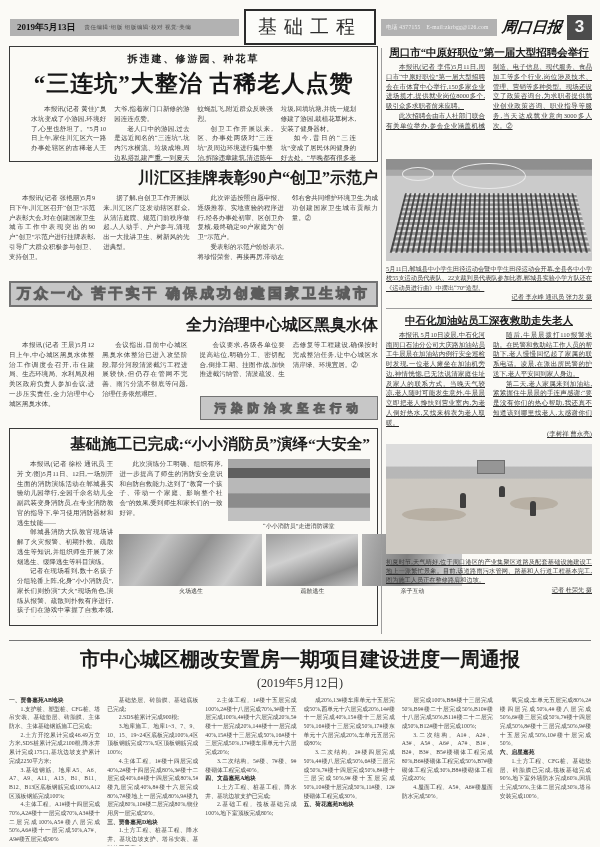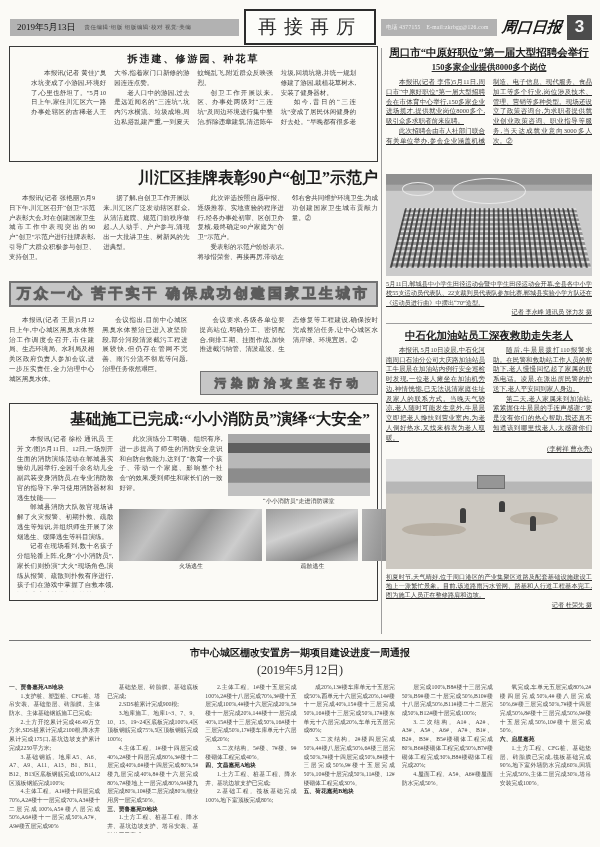--- a/index.html
+++ b/index.html
@@ -1,21 +1,21 @@
 <!DOCTYPE html>
 <html><head>
 <meta charset="utf-8">
 <style>
   html,body{margin:0;padding:0;background:#d9d9d9;}
   .page{position:relative;width:600px;height:847px;background:#fbfaf6;margin:0 auto;
         font-family:"Liberation Serif","DejaVu Serif",serif;color:#2b2b2b;overflow:hidden;}
   
   .masthead{position:absolute;left:10px;top:8px;right:8px;height:38px;display:flex;align-items:center;gap:5px;}
   .bar-left{flex:1;height:17px;background:#b2b2b2;display:flex;align-items:center;padding:0 7px;gap:9px;overflow:hidden;}
-  .m-date{font-size:9px;font-weight:400;color:#111;white-space:nowrap;}
+  .m-date{font-size:9px;font-weight:700;color:#111;white-space:nowrap;}
   .m-credits{font-size:5.5px;color:#4b4b4b;white-space:nowrap;letter-spacing:.5px;}
   .section-box{height:32px;border:2px solid #2c2c2c;background:#fcfcf9;display:flex;align-items:center;justify-content:center;
                padding:0 12px;font-size:19px;letter-spacing:7px;font-weight:500;white-space:nowrap;}
   .bar-right{width:106px;height:17px;background:#b2b2b2;display:flex;align-items:center;padding:0 5px;
              font-size:5.5px;color:#f1f1f1;white-space:nowrap;overflow:hidden;letter-spacing:.3px;}
   .paper-logo{font-size:15px;font-weight:900;font-style:italic;letter-spacing:0;white-space:nowrap;transform:skewX(-5deg);color:#151515;}
   .pagenum{width:25px;height:25px;background:#4c4c4c;color:#f4f4f4;display:flex;align-items:center;justify-content:center;
            font-size:17px;font-weight:700;font-family:"Liberation Sans",sans-serif;}
   
   .body-txt{font-size:6.5px;line-height:1.5;text-align:justify;color:#3f3f3f;overflow:hidden;}
@@ -80,51 +80,52 @@
   .a6{margin-top:6px;border-top:1px solid #9d9d9d;padding-top:5px;}
   .a6 .body-txt{height:100px;margin-top:2px;}
   .byline{font-size:6.5px;text-align:right;color:#3f3f3f;}
   .photo2{position:relative;margin-top:5px;height:110px;overflow:hidden;
           background:linear-gradient(#dcdcdc 0 20%,#b7b7b7 21% 31%,#ccc8c1 32% 100%);}
   .fig{position:absolute;width:6px;height:15px;background:#3e3e3e;border-radius:3px 3px 1px 1px;}
   .truck{position:absolute;left:44%;top:15%;width:26px;height:12px;background:#969696;border:1px solid #6f6f6f;}
   .mound{position:absolute;width:64px;height:13px;background:#b3aa9c;border-radius:50%;opacity:.8;}
   
   .bottom{position:absolute;left:9px;top:640px;width:582px;border-top:1px solid #777;padding-top:5px;}
-  .bottom-title{text-align:center;font-size:10px;font-weight:700;color:#191919;margin:0;}
+  .bottom-title{text-align:center;font-size:20px;font-weight:700;color:#191919;margin:0;}
   .bottom-date{text-align:center;font-size:12px;color:#2e2e2e;margin:2px 0 4px;}
   .report-cols{display:flex;gap:7px;}
   .rcol{flex:1;font-size:5.8px;line-height:1.5;text-align:justify;color:#464646;height:150px;overflow:hidden;}
   .rcol p{margin:0;text-indent:2em;}
   .rcol p.sec{text-indent:0;font-weight:700;color:#2a2a2a;}
 </style>
 </head>
 <body>
 
 <div class="page">
 
   <div class="masthead">
     <div class="bar-left">
       <span class="m-date">2019年5月13日</span>
       <span class="m-credits">责任编辑·组版 组版编辑·校对 视觉·美编</span>
     </div>
     <div class="section-box">
-      <span>再接再厉</span>
+      <span>基础工程</span>
     </div>
     <div class="bar-right">
       <span>电话 4377155　E-mail:zkrbgg@126.com</span>
     </div>
     <div class="paper-logo">周口日报</div>
     <div class="pagenum">3</div>
   </div>
 
   <div class="col-left">
 
     <div class="a1-box">
       <div class="kicker">拆违建、修游园、种花草</div>
+      <div class="headline-xl">“三连坑”大整治 古稀老人点赞</div>
       <div class="body-txt cols4">
           <p>本报讯(记者 黄佳)“臭水坑变成了小游园,环境好了,心里也舒坦了。”5月10日上午,家住川汇区六一路办事处辖区的古稀老人王大爷,指着家门口新修的游园连连点赞。</p>
           <p>老人口中的游园,过去是远近闻名的“三连坑”,坑内污水横流、垃圾成堆,周边私搭乱建严重,一到夏天蚊蝇乱飞,附近群众反映强烈。</p>
           <p>创卫工作开展以来,区、办事处两级对“三连坑”及周边环境进行集中整治,拆除违章建筑,清运陈年垃圾,回填坑塘,并统一规划修建了游园,栽植花草树木,安装了健身器材。</p>
           <p>如今,昔日的“三连坑”变成了居民休闲健身的好去处。“早晚都有很多老人孩子在这里遛弯、锻炼,大家都说创卫创到了群众心坎上。”社区负责人说,下一步还将完善游园配套设施,加强日常管护,确保整治成果长效保持。②</p>
         </div>
     </div>
 
     <div class="a2">
       <div class="headline-l">川汇区挂牌表彰90户“创卫”示范户</div>
@@ -134,20 +135,21 @@
           <p>此次评选按照自愿申报、逐级推荐、实地查验的程序进行,经各办事处初审、区创卫办复核,最终确定90户家庭为“创卫”示范户。</p>
           <p>受表彰的示范户纷纷表示,将珍惜荣誉、再接再厉,带动左邻右舍共同维护环境卫生,为成功创建国家卫生城市贡献力量。②</p>
         </div>
     </div>
 
     <div class="banner banner1">
       <span class="outline-zi">万众一心 苦干实干 确保成功创建国家卫生城市</span>
     </div>
 
     <div class="a3">
+      <div class="headline-l">全力治理中心城区黑臭水体</div>
       <div class="a3-body">
         <div class="a3-lefthalf">
           <div class="body-txt cols2">
               <p>本报讯(记者 王晨)5月12日上午,中心城区黑臭水体整治工作调度会召开,市住建局、生态环境局、水利局及相关区政府负责人参加会议,进一步压实责任,全力治理中心城区黑臭水体。</p>
               <p>会议指出,目前中心城区黑臭水体整治已进入攻坚阶段,部分河段清淤截污工程进展较快,但仍存在管网不完善、雨污分流不彻底等问题,治理任务依然艰巨。</p>
             </div>
         </div>
         <div class="a3-righthalf">
           <div class="body-txt cols2">
               <p>会议要求,各级各单位要提高站位,明确分工、密切配合,倒排工期、挂图作战,加快推进截污纳管、清淤疏浚、生态修复等工程建设,确保按时完成整治任务,让中心城区水清岸绿、环境宜居。②</p>
@@ -199,21 +201,20 @@
       </div>
     </div>
   </div>
 
   <div class="v-divider"></div>
 
   <div class="col-right">
 
     <div class="a5">
       <div class="headline-m">周口市“中原好职位”第一届大型招聘会举行</div>
-      <div class="subhead">150多家企业提供8000多个岗位</div>
       <div class="body-txt cols2">
           <p>本报讯(记者 李伟)5月11日,周口市“中原好职位”第一届大型招聘会在市体育中心举行,150多家企业进场揽才,提供就业岗位8000多个,吸引众多求职者前来应聘。</p>
           <p>此次招聘会由市人社部门联合有关单位举办,参会企业涵盖机械制造、电子信息、现代服务、食品加工等多个行业,岗位涉及技术、管理、营销等多种类型。现场还设立了政策咨询台,为求职者提供就业创业政策咨询、职业指导等服务,当天达成就业意向3000多人次。②</p>
         </div>
     </div>
 
     <div class="photo1">
       <div class="track-ellipse" style="width:72px;height:24px;left:32%;top:4%;"></div>
       <div class="track-ellipse" style="width:30px;height:12px;left:8%;top:8%;"></div>
       <div class="crowd"></div>

